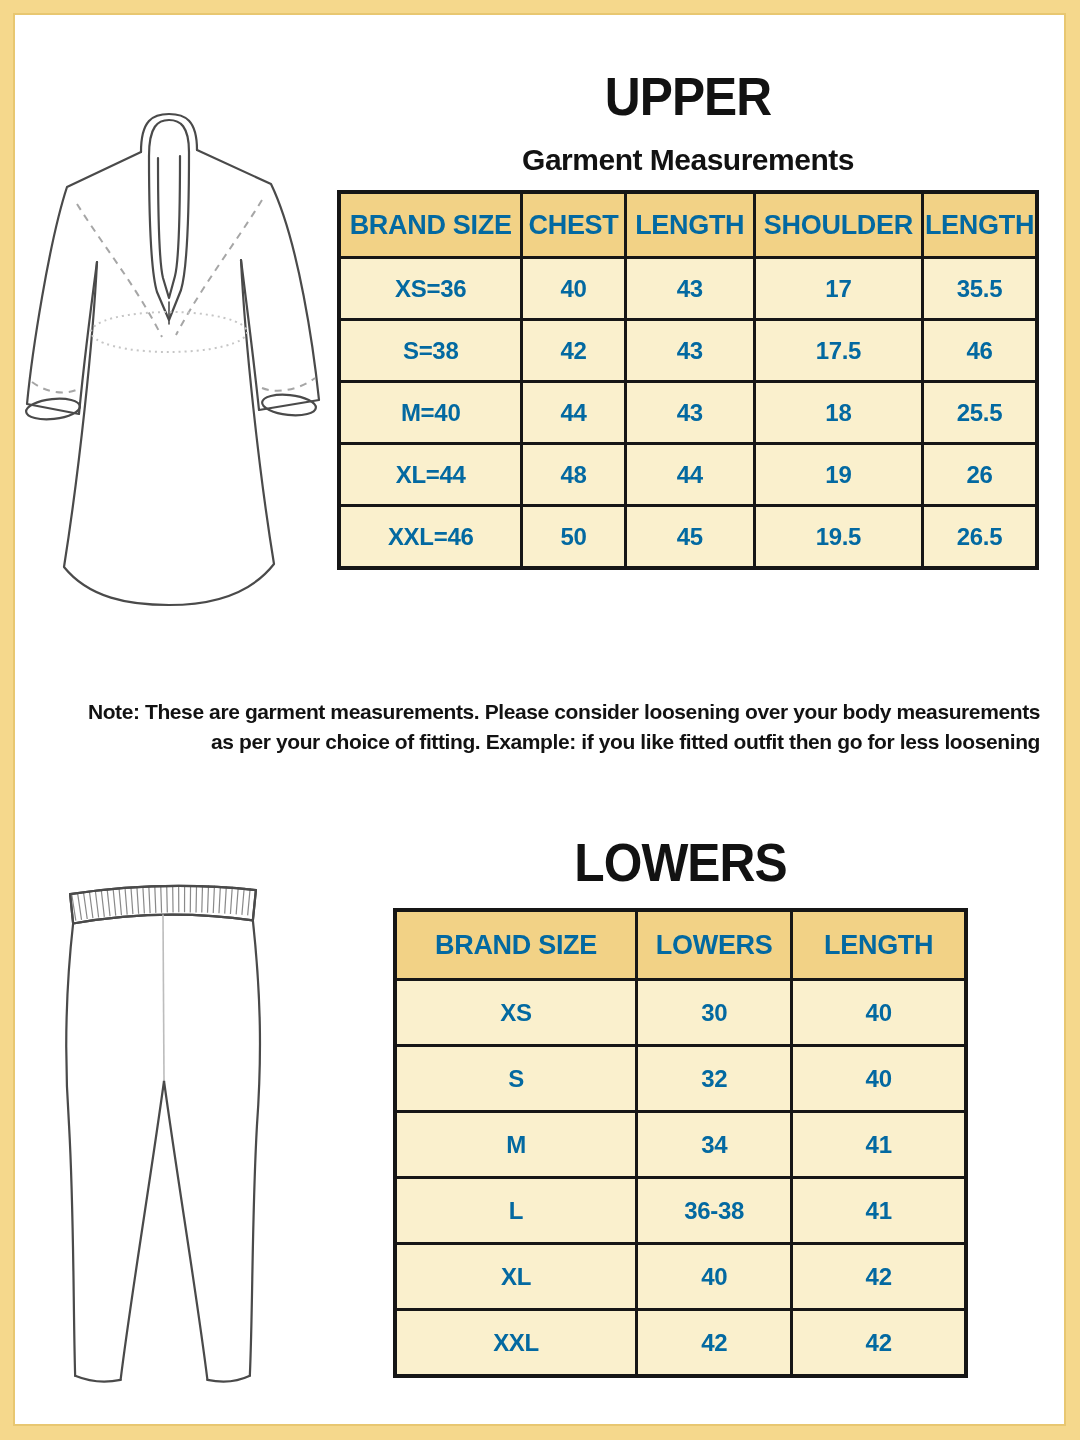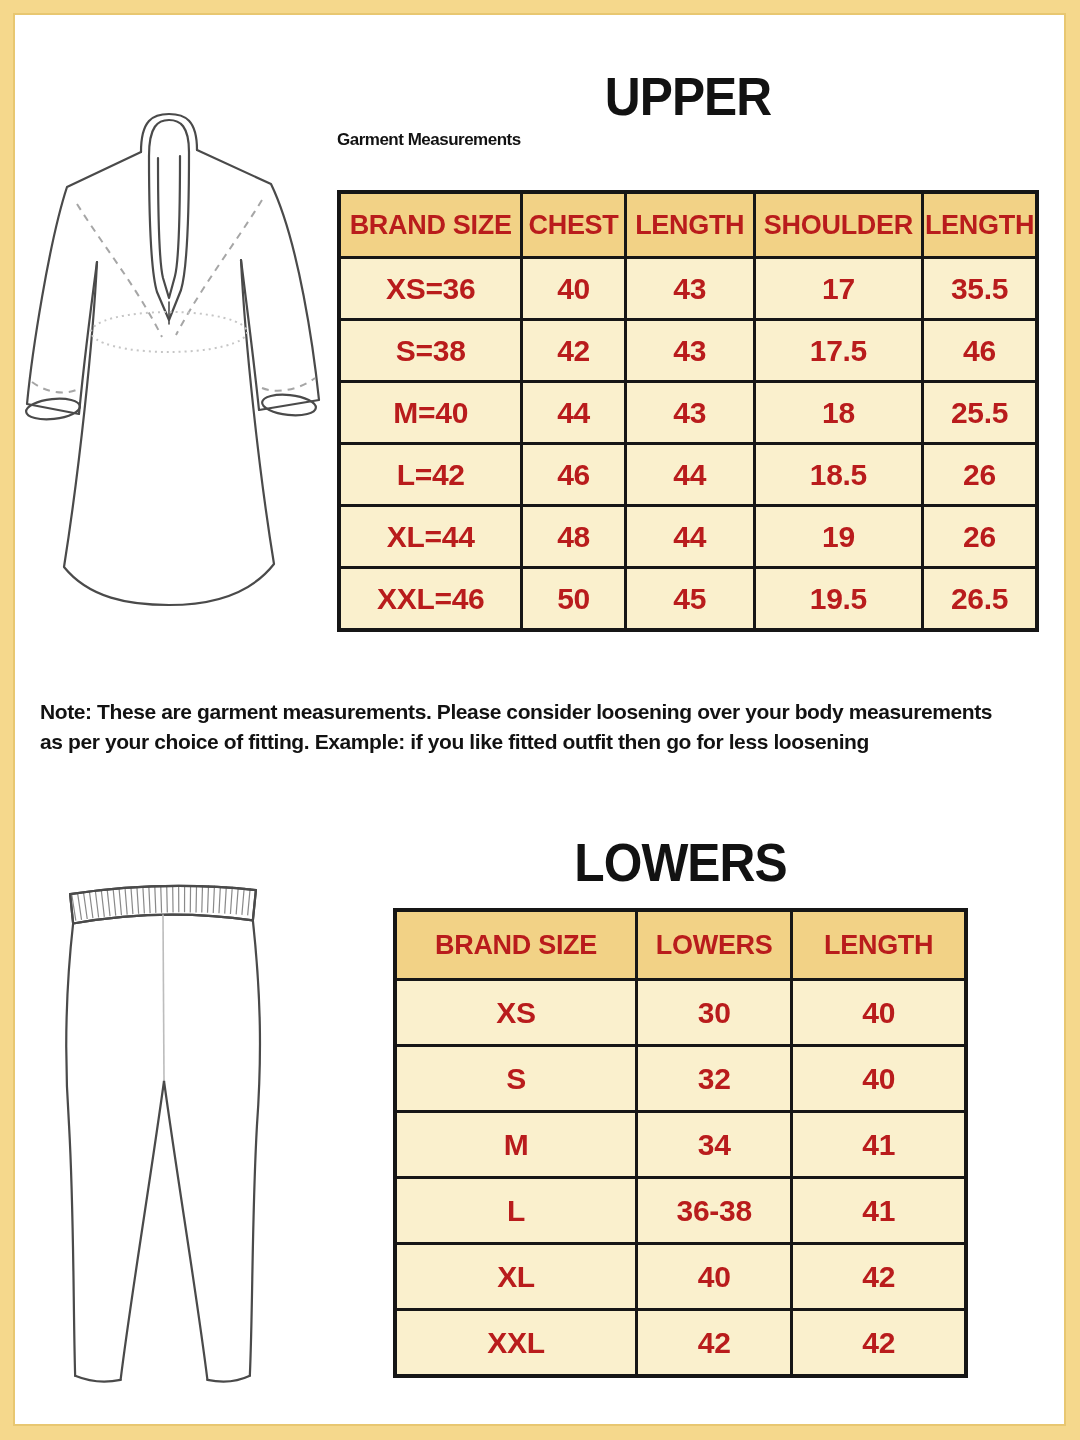--- a/index.html
+++ b/index.html
@@ -14,42 +14,42 @@
     background:#ffffff;border:2px solid #e8c771;
   }
   .abs{position:absolute;}
   .big-title{
     font-weight:bold;font-size:54px;line-height:56px;letter-spacing:-1px;
     text-align:center;color:#121212;transform:scaleX(0.92);transform-origin:center;
     white-space:nowrap;
   }
   .upper-title{left:337px;top:68px;width:702px;}
   .upper-subtitle{
-    left:337px;top:124px;width:702px;text-align:left;
-    font-weight:bold;font-size:17px;line-height:32px;letter-spacing:-0.5px;
+    left:337px;top:144px;width:702px;text-align:center;
+    font-weight:bold;font-size:30px;line-height:32px;letter-spacing:-0.5px;
   }
   .size-table{
     position:absolute;border-collapse:collapse;table-layout:fixed;
     background:#faf0cd;border:4px solid #161616;
-    font-weight:bold;color:#b91c1c;
+    font-weight:bold;color:#0369a1;
   }
   .size-table th,.size-table td{
     border:3px solid #161616;text-align:center;vertical-align:middle;
     padding:0;letter-spacing:-0.3px;
   }
   .size-table th{background:#f2d286;font-size:27px;}
-  .size-table td{background:#faf0cd;font-size:30px;}
+  .size-table td{background:#faf0cd;font-size:24px;}
   .upper-table{left:337px;top:190px;width:702px;}
   .upper-table th{height:62px;}
   .upper-table td{height:59px;}
   .lowers-table{left:393px;top:908px;width:575px;}
   .lowers-table th{height:66px;}
   .lowers-table td{height:63px;}
   .note{
-    left:40px;top:697px;width:1000px;text-align:left;
+    left:40px;top:697px;width:1000px;text-align:right;
     font-weight:bold;font-size:21px;line-height:30px;letter-spacing:-0.4px;
   }
   .lowers-title{left:393px;top:834px;width:575px;}
   .kurta-svg{left:18px;top:112px;}
   .pants-svg{left:62px;top:874px;}
 </style>
 </head>
 <body>
 
 <div class="page"></div>
@@ -123,27 +123,20 @@
         <td>46</td>
       </tr>
       <tr>
         <td>M=40</td>
         <td>44</td>
         <td>43</td>
         <td>18</td>
         <td>25.5</td>
       </tr>
       <tr>
-        <td>L=42</td>
-        <td>46</td>
-        <td>44</td>
-        <td>18.5</td>
-        <td>26</td>
-      </tr>
-      <tr>
         <td>XL=44</td>
         <td>48</td>
         <td>44</td>
         <td>19</td>
         <td>26</td>
       </tr>
       <tr>
         <td>XXL=46</td>
         <td>50</td>
         <td>45</td>

